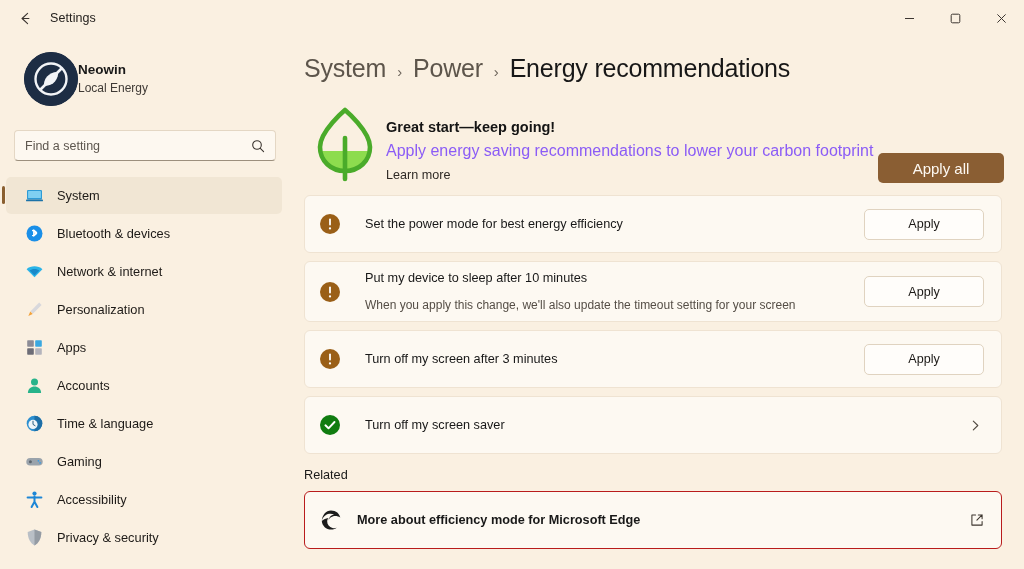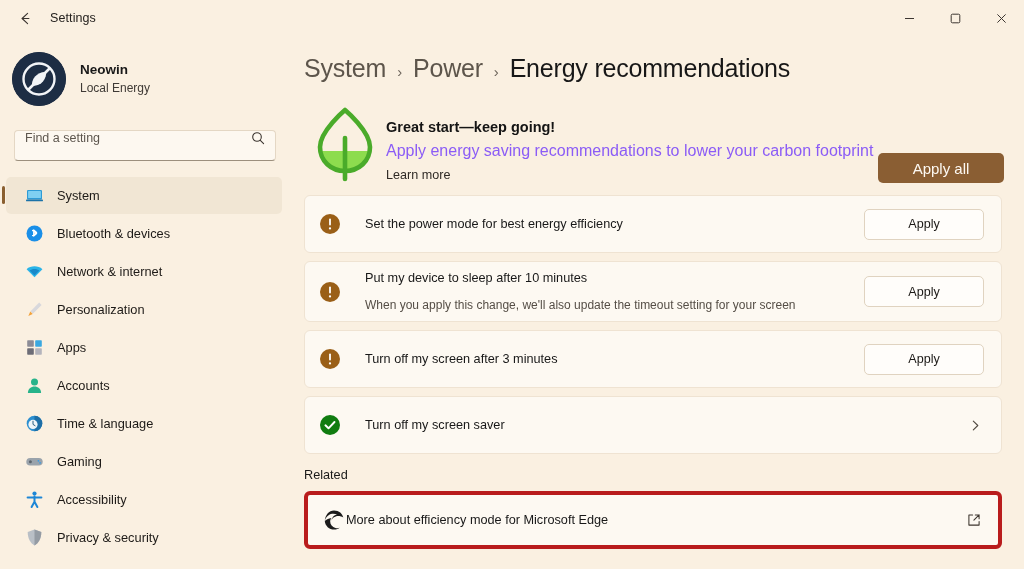--- a/index.html
+++ b/index.html
@@ -30,34 +30,34 @@
     width: 46px; height: 36px; display: flex; align-items: center; justify-content: center;
     color: #3c3631;
   }
   .wc svg { display: block; }
 
   
   .sidebar {
     position: absolute; top: 36px; left: 0; width: 290px; height: 533px;
   }
   .account {
-    display: flex; align-items: center; gap: 14px;
-    padding: 16px 0 0 12px;
+    display: flex; align-items: center; 
+    padding: 16px 0 0 24px;
   }
   .avatar {
     width: 54px; height: 54px; border-radius: 50%;
     background: #1d2d44; position: relative; overflow: hidden; flex: none;
   }
   .acct-name { font-size: 13.5px; font-weight: bold; color: #191919; line-height: 1.35; }
   .acct-sub  { font-size: 12px; color: #3f3a35; line-height: 1.4; }
 
   .searchbox {
     margin: 24px 14px 0 14px; height: 31px;
     background: #fdf8f0; border: 1px solid #e4d7c4; border-bottom: 1px solid #9c8f7d;
-    border-radius: 4px; display: flex; align-items: flex-start; padding: 0 10px;
+    border-radius: 4px; display: flex; align-items: center; padding: 0 10px;
   }
   .searchbox input {
     flex: 1; border: 0; outline: 0; background: transparent;
     font-family: inherit; font-size: 12.5px; color: #2a2520;
   }
   .searchbox input::placeholder { color: #5d564e; }
   .search-ico { color: #3b352f; display: flex; }
 
   .navlist { margin-top: 16px; }
   .navitem {
@@ -111,23 +111,23 @@
   .card-sub { font-size: 12px; color: #554e46; margin-top: 13px; }
   .applybtn {
     flex: none; width: 120px; height: 31px;
     background: #fffdfa; border: 1px solid #e0d3c0; border-radius: 5px;
     font-family: inherit; font-size: 12.6px; color: #1d1a17; cursor: pointer;
   }
   .chev { flex: none; color: #50483f; display: flex; padding-right: 2px; }
 
   .related-h { font-size: 12.7px; color: #1a1a1a; padding: 6px 3px 9px 14px; }
   .rel-card {
-    margin: 0 22px 0 14px; background: #fdf9f2; border: 4px solid #b91c1c;
+    margin: 0 22px 0 14px; background: #fdf9f2; border: 1px solid #b91c1c;
     border-radius: 6px; height: 58px; display: flex; align-items: center;
-    padding: 0 17px 0 14px; 
+    padding: 0 17px 0 14px; gap: 14px; font-weight: bold;
   }
   .rel-ico { width: 24px; height: 24px; flex: none; }
   .rel-txt { flex: 1; font-size: 12.7px; color: #181818; }
   .ext { flex: none; color: #3c352e; display: flex; }
 </style>
 </head>
 <body>
 
 <div class="titlebar">
   <div class="back-btn">

